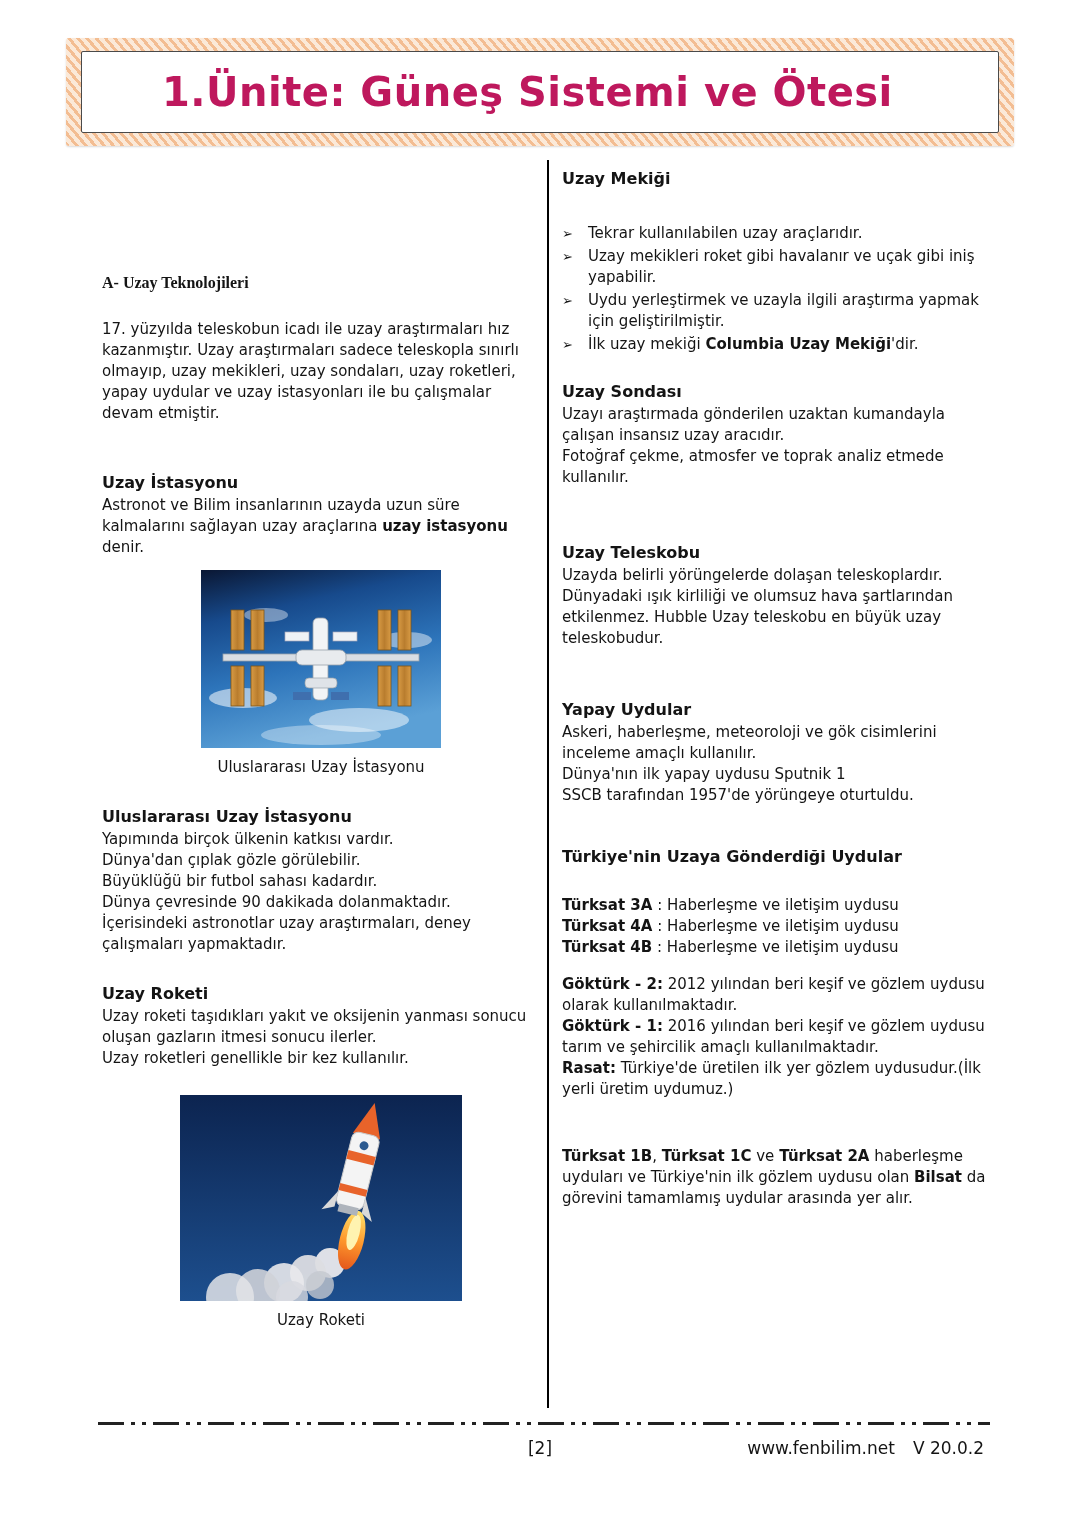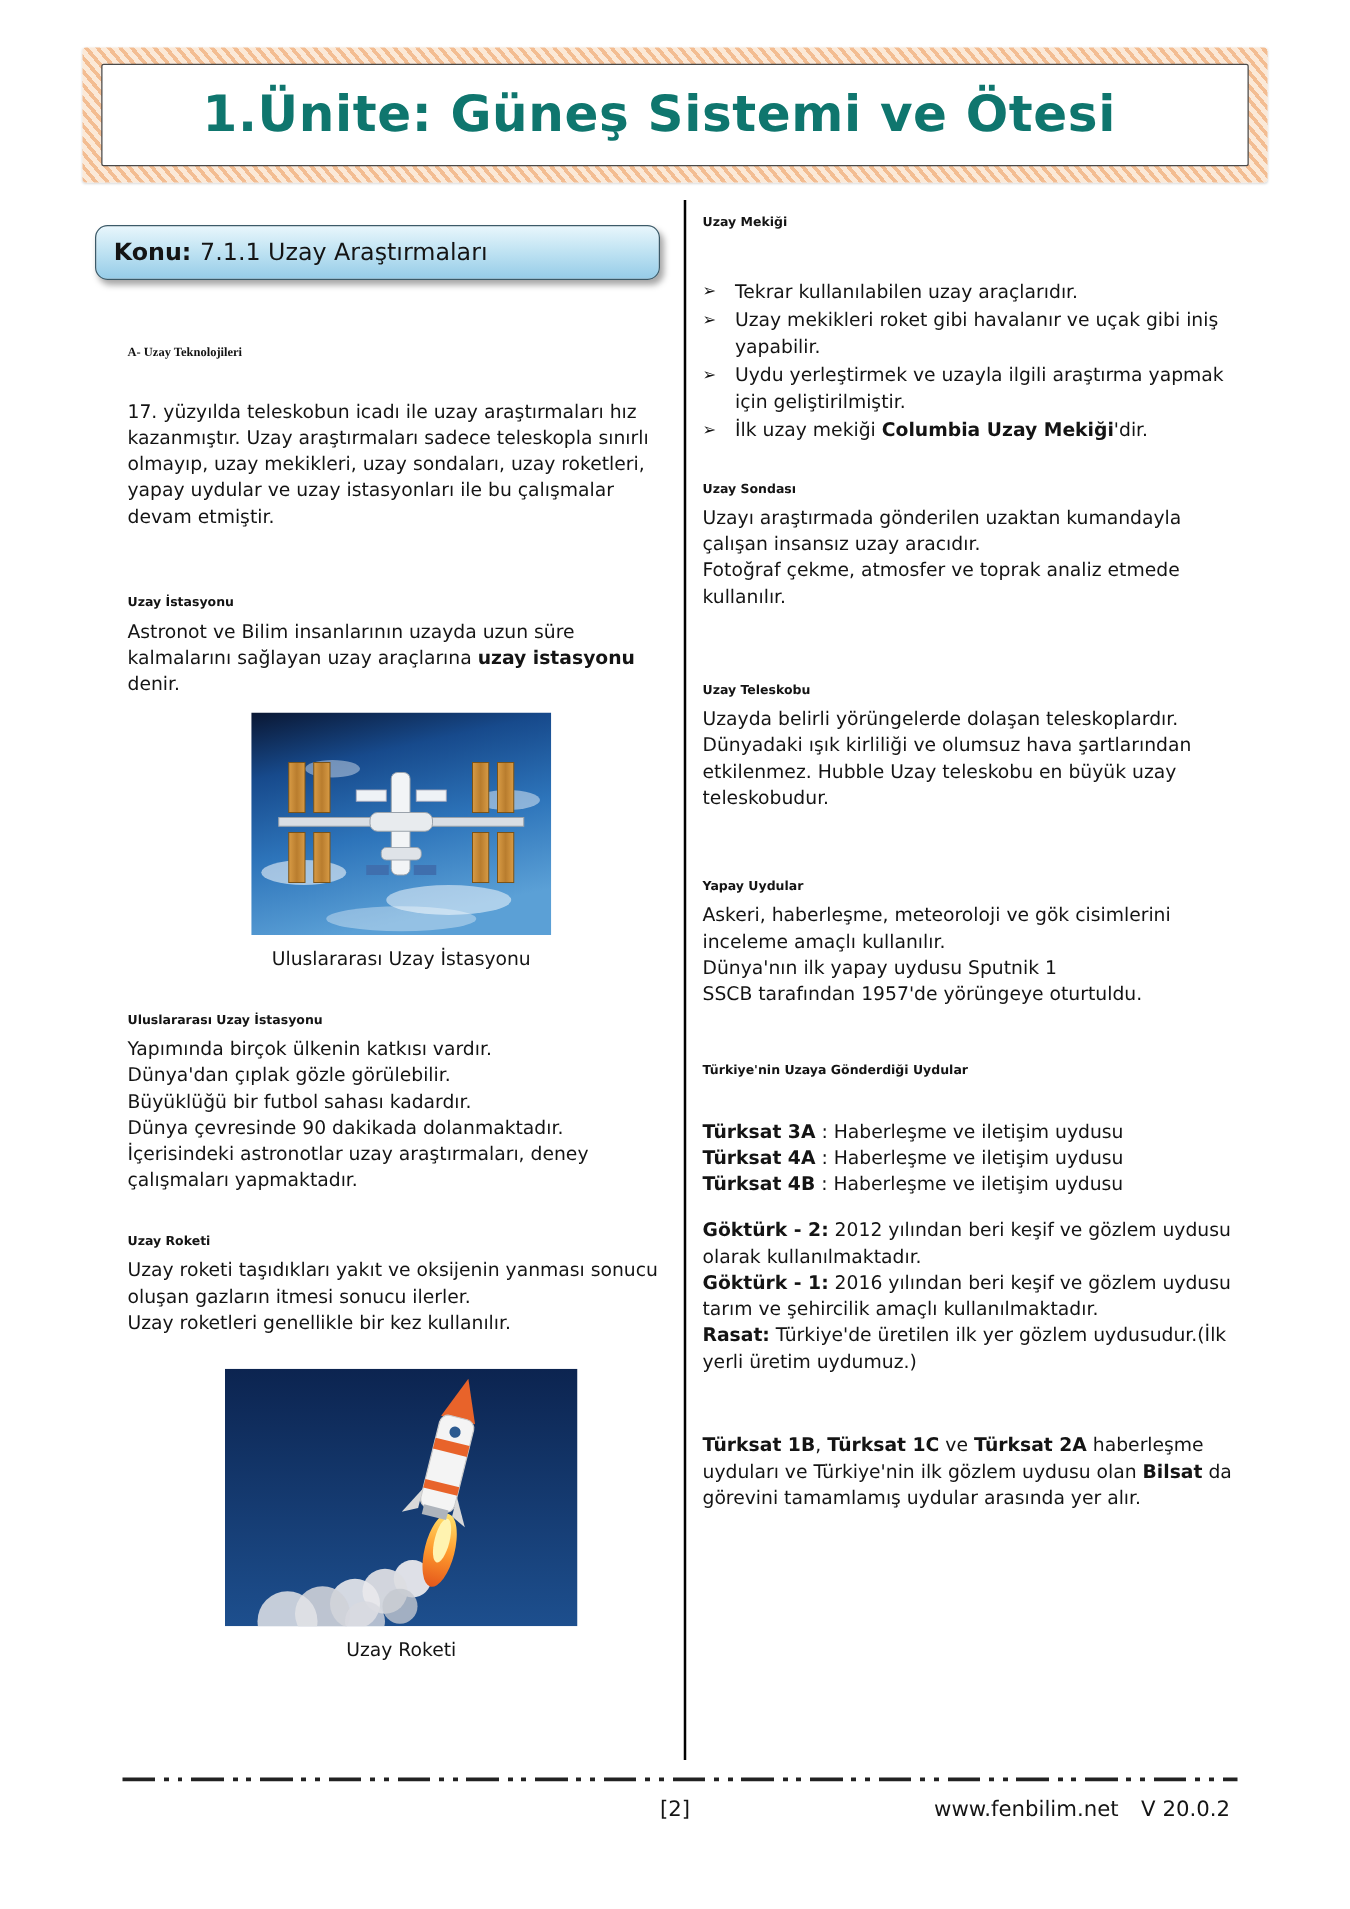--- a/index.html
+++ b/index.html
@@ -30,21 +30,21 @@
     border: 1.5px solid #4a4a4a;
     border-radius: 2px;
     display: flex;
     align-items: center;
   }
   .banner-title {
     font-size: 40px;
     font-weight: bold;
     letter-spacing: 0.5px;
     padding-left: 80px;
-    color: #0f766e;
+    color: #be185d;
     white-space: nowrap;
   }
 
   
   .topic-box {
     position: absolute;
     left: 76px; top: 180px;
     width: 452px; height: 44px;
     border: 1.6px solid #3c5a68;
     border-radius: 10px;
@@ -62,21 +62,21 @@
   .divider {
     position: absolute;
     left: 547px; top: 160px;
     width: 2px; height: 1248px;
     background: #000000;
   }
   .col { position: absolute; font-size: 15px; line-height: 21px; }
   .col-left  { left: 102px; top: 252px; width: 438px; }
   .col-right { left: 562px; top: 168px; width: 426px; }
 
-  .subhead { font-size: 10px; font-weight: bold; line-height: 21px; }
+  .subhead { font-size: 16px; font-weight: bold; line-height: 21px; }
   .para { margin-top: 2px; }
   .line { }
   b { font-weight: bold; }
 
   .mt-sm { margin-top: 26px; }
   .mt-lg { margin-top: 48px; }
 
   
   .bullets { list-style: none; margin-top: 34px; }
   .bullet { display: flex; align-items: flex-start; margin-bottom: 2px; }
@@ -124,24 +124,20 @@
 <body>
 
 <div class="page">
 
   <header class="banner">
     <div class="banner-inner">
       <h1 class="banner-title">1.Ünite: Güneş Sistemi ve Ötesi</h1>
     </div>
   </header>
 
-  <div class="topic-box">
-    <span class="topic-label">Konu:</span>
-    <span class="topic-title">7.1.1 Uzay Araştırmaları</span>
-  </div>
 
   <div class="divider"></div>
 
   <section class="col col-left">
 
     <h2 class="subhead" style="margin-top:20px;font-family:Liberation Serif, serif;">A- Uzay Teknolojileri</h2>
 
     <p class="para mt-sm">17. yüzyılda teleskobun icadı ile uzay araştırmaları hız kazanmıştır. Uzay araştırmaları sadece teleskopla sınırlı olmayıp, uzay mekikleri, uzay sondaları, uzay roketleri, yapay uydular ve uzay istasyonları ile bu çalışmalar devam etmiştir.</p>
 
     <h3 class="subhead mt-lg">Uzay İstasyonu</h3>

